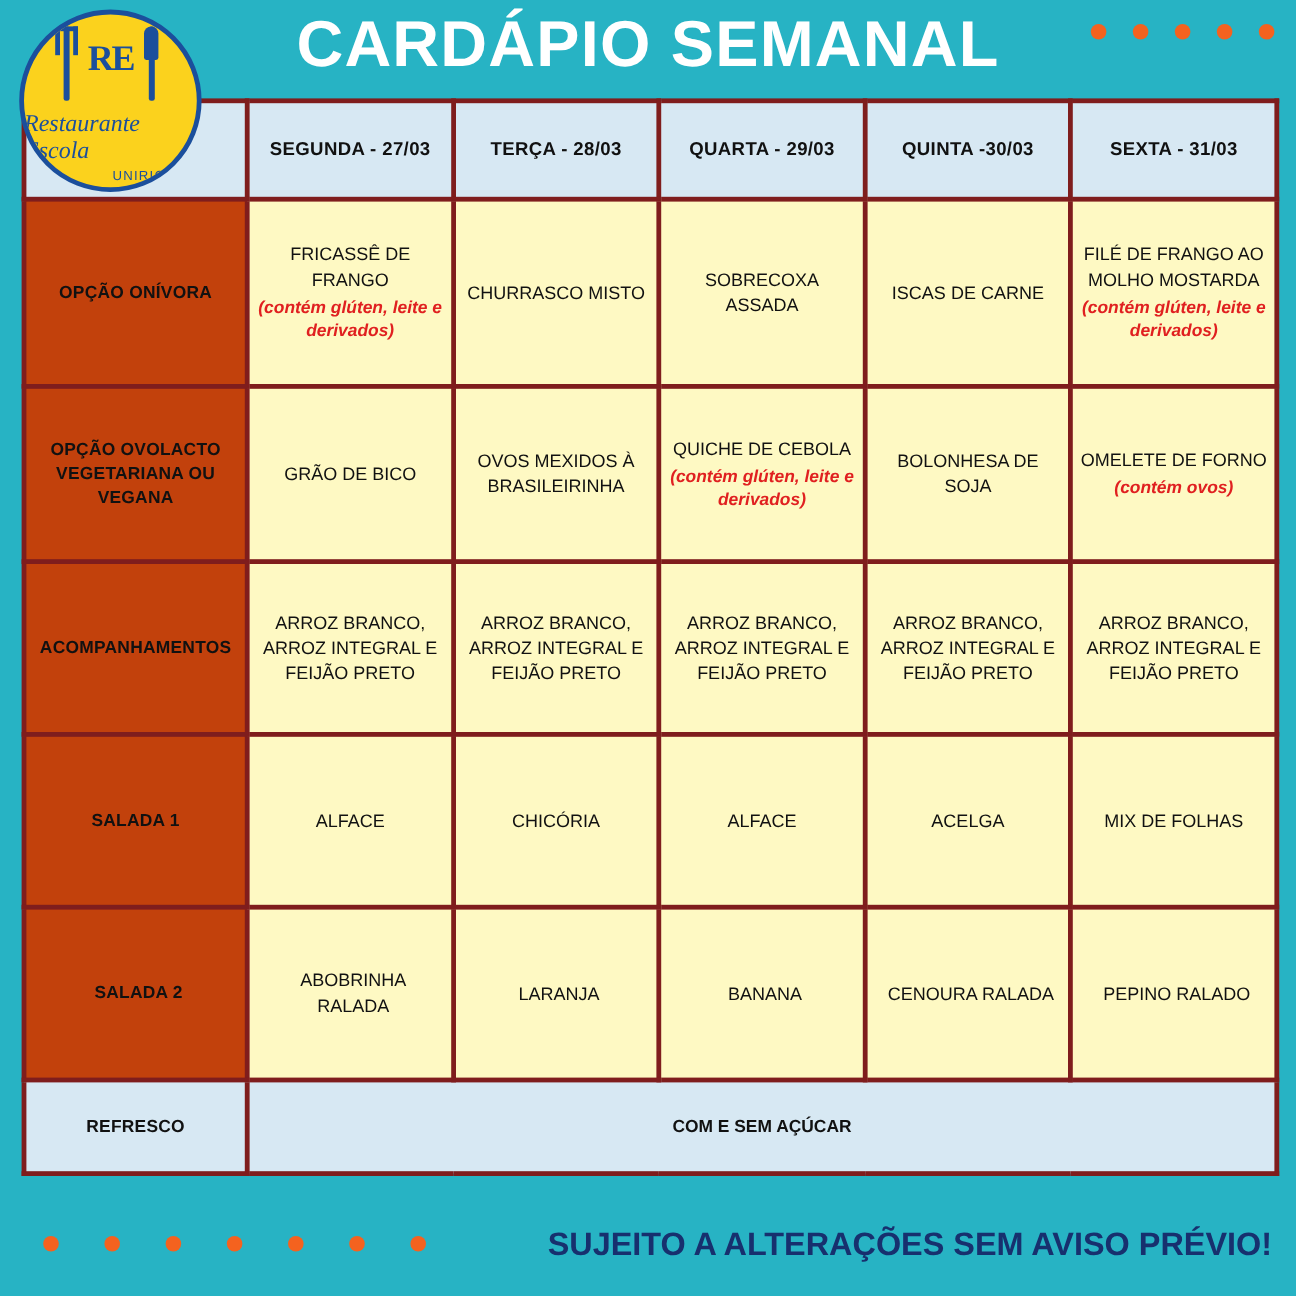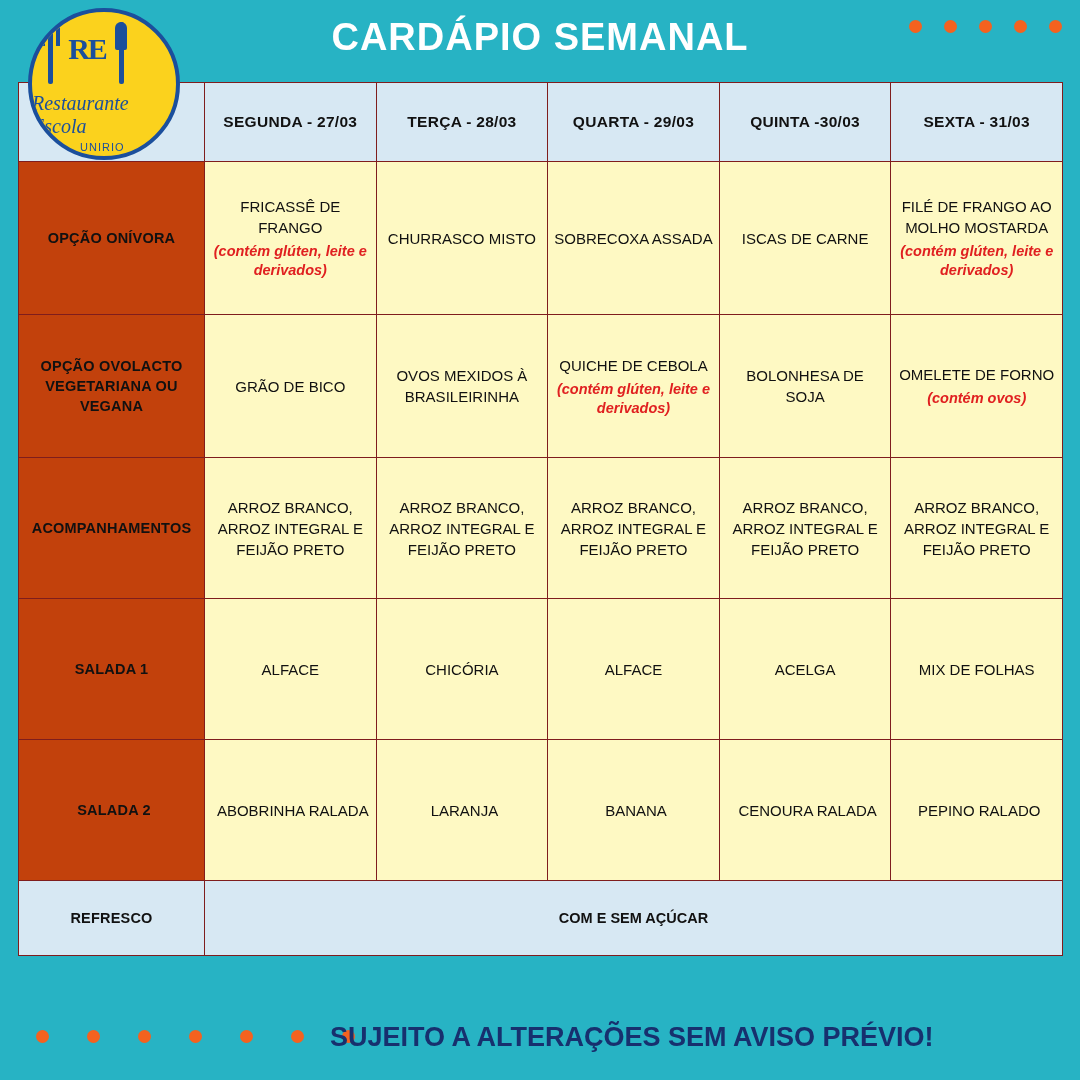--- a/index.html
+++ b/index.html
@@ -26,21 +26,21 @@
     position: relative;
     height: 78px;
   }
   .title {
     position: absolute;
     left: 200px;
     top: 2px;
     width: 680px;
     text-align: center;
     color: #ffffff;
-    font-size: 38px;
+    font-size: 54px;
     font-weight: bold;
     letter-spacing: 1px;
     line-height: 70px;
     white-space: nowrap;
   }
   .dots-row {
     position: absolute;
     top: 20px;
     right: 18px;
     display: flex;
@@ -49,32 +49,32 @@
   .dot {
     width: 13px;
     height: 13px;
     border-radius: 50%;
     background: #f4621f;
   }
 
   
   .logo {
     position: absolute;
-    left: 28px;
+    left: 16px;
     top: 8px;
     width: 152px;
     height: 152px;
     border-radius: 50%;
     background: #fbd21d;
     border: 4px solid #1b4f9c;
     box-sizing: border-box;
     z-index: 5;
     display: flex;
     flex-direction: column;
-    align-items: flex-start;
+    align-items: center;
     justify-content: center;
     overflow: hidden;
   }
   .logo-utensils {
     position: relative;
     width: 110px;
     height: 70px;
     margin-top: 4px;
   }
   .logo-mono {
@@ -141,21 +141,21 @@
     left: 18px;
     top: 82px;
     width: 1044px;
   }
   table.menu {
     border-collapse: collapse;
     width: 1044px;
     table-layout: fixed;
   }
   table.menu td, table.menu th {
-    border: 1px solid #7f1d1d;
+    border: 4px solid #7f1d1d;
     text-align: center;
     vertical-align: middle;
     padding: 6px 6px;
     color: #111111;
   }
   .col-label { width: 186px; }
   .col-day { width: 171.6px; }
 
   thead th {
     background: #d7e8f3;
@@ -218,21 +218,21 @@
     top: 22px;
     display: flex;
     gap: 38px;
   }
   .footer-dots .dot { background: #f4621f; }
   .footer-text {
     position: absolute;
     left: 330px;
     top: 10px;
     width: 730px;
-    text-align: left;
+    text-align: right;
     color: #17306e;
     font-size: 27px;
     font-weight: bold;
     line-height: 38px;
     white-space: nowrap;
   }
 </style>
 </head>
 <body>
 

